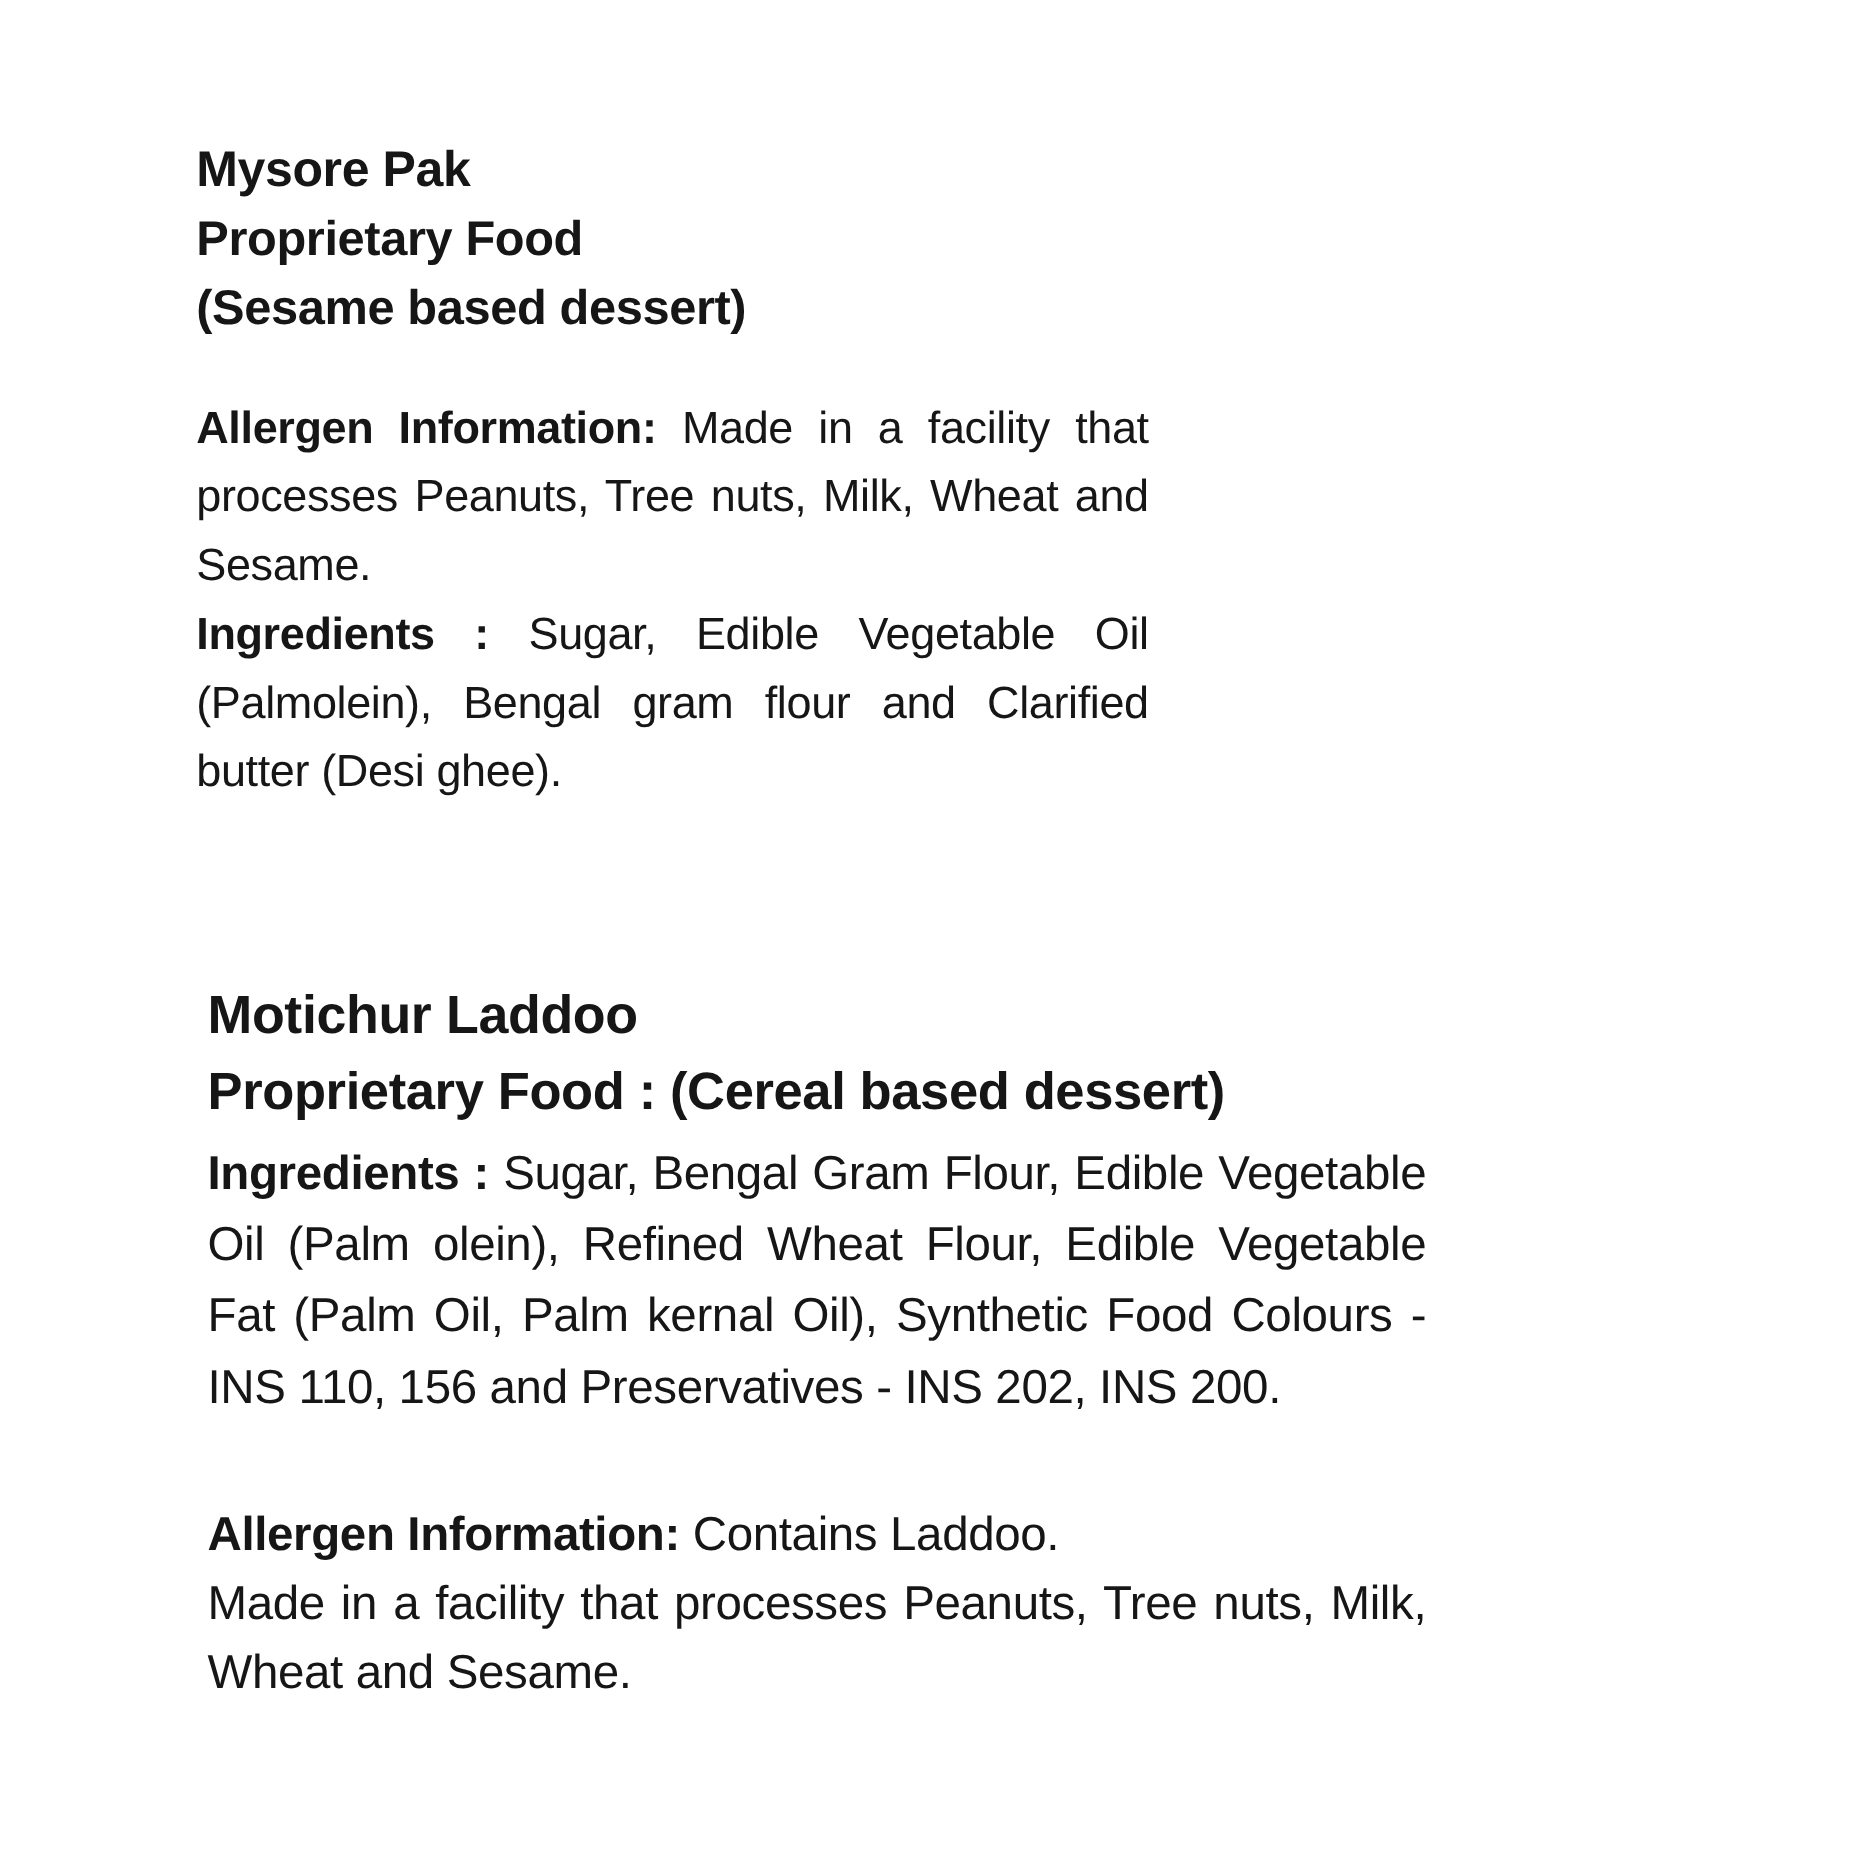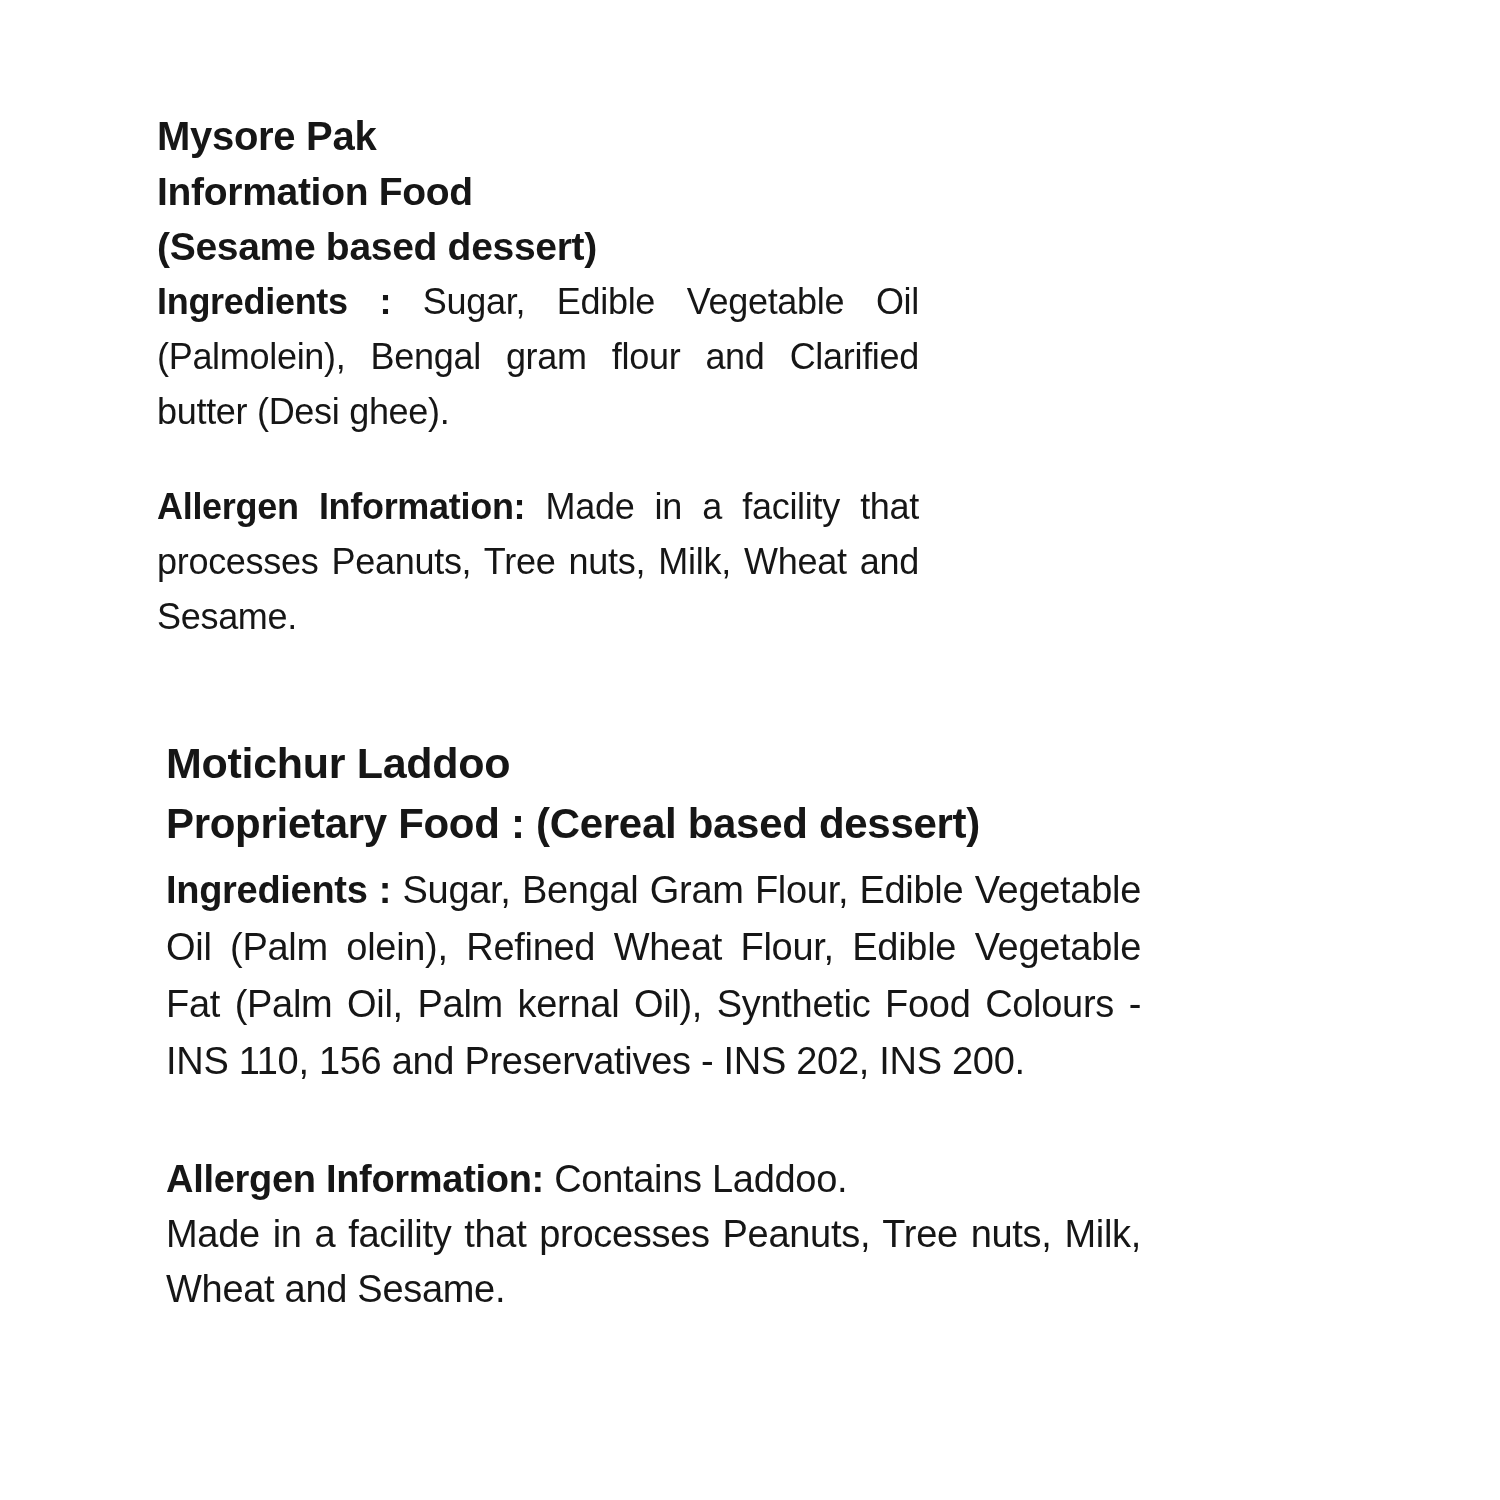--- a/index.html
+++ b/index.html
@@ -21,21 +21,21 @@
   .product {
     position: absolute;
   }
   .product-1 {
     left: 157px;
     top: 108px;
     width: 762px;
   }
   .product-2 {
     left: 166px;
-    top: 732px;
+    top: 781px;
     width: 975px;
   }
   .title {
     margin: 0;
     font-weight: bold;
     letter-spacing: -0.3px;
   }
   .product-1 .title {
     font-size: 40px;
     line-height: 56px;
@@ -87,24 +87,24 @@
     text-align: justify;
   }
 </style>
 </head>
 <body>
 
 <div class="page">
 
   <section class="product product-1">
     <h1 class="title">Mysore Pak</h1>
-    <div class="subtitle">Information Food</div>
+    <div class="subtitle">Proprietary Food</div>
     <div class="subtitle">(Sesame based dessert)</div>
+    <p class="para allergen"><strong class="lbl">Allergen Information: </strong><span>Made in a facility that processes Peanuts, Tree nuts, Milk, Wheat and Sesame.</span></p>
     <p class="para ingredients"><strong class="lbl">Ingredients : </strong><span>Sugar, Edible Vegetable Oil (Palmolein), Bengal gram flour and Clarified butter (Desi ghee).</span></p>
-    <p class="para allergen"><strong class="lbl">Allergen Information: </strong><span>Made in a facility that processes Peanuts, Tree nuts, Milk, Wheat and Sesame.</span></p>
   </section>
 
   <section class="product product-2">
     <h1 class="title">Motichur Laddoo</h1>
     <div class="subtitle">Proprietary Food : (Cereal based dessert)</div>
     <p class="para ingredients"><strong class="lbl">Ingredients : </strong><span>Sugar, Bengal Gram Flour, Edible Vegetable Oil (Palm olein), Refined Wheat Flour, Edible Vegetable Fat (Palm Oil, Palm kernal Oil), Synthetic Food Colours - INS 110, 156 and Preservatives - INS 202, INS 200.</span></p>
     <p class="para allergen"><span class="allergen-line1"><strong class="lbl">Allergen Information: </strong><span>Contains Laddoo.</span></span><span class="allergen-line2">Made in a facility that processes Peanuts, Tree nuts, Milk, Wheat and Sesame.</span></p>
   </section>
 
 </div>

